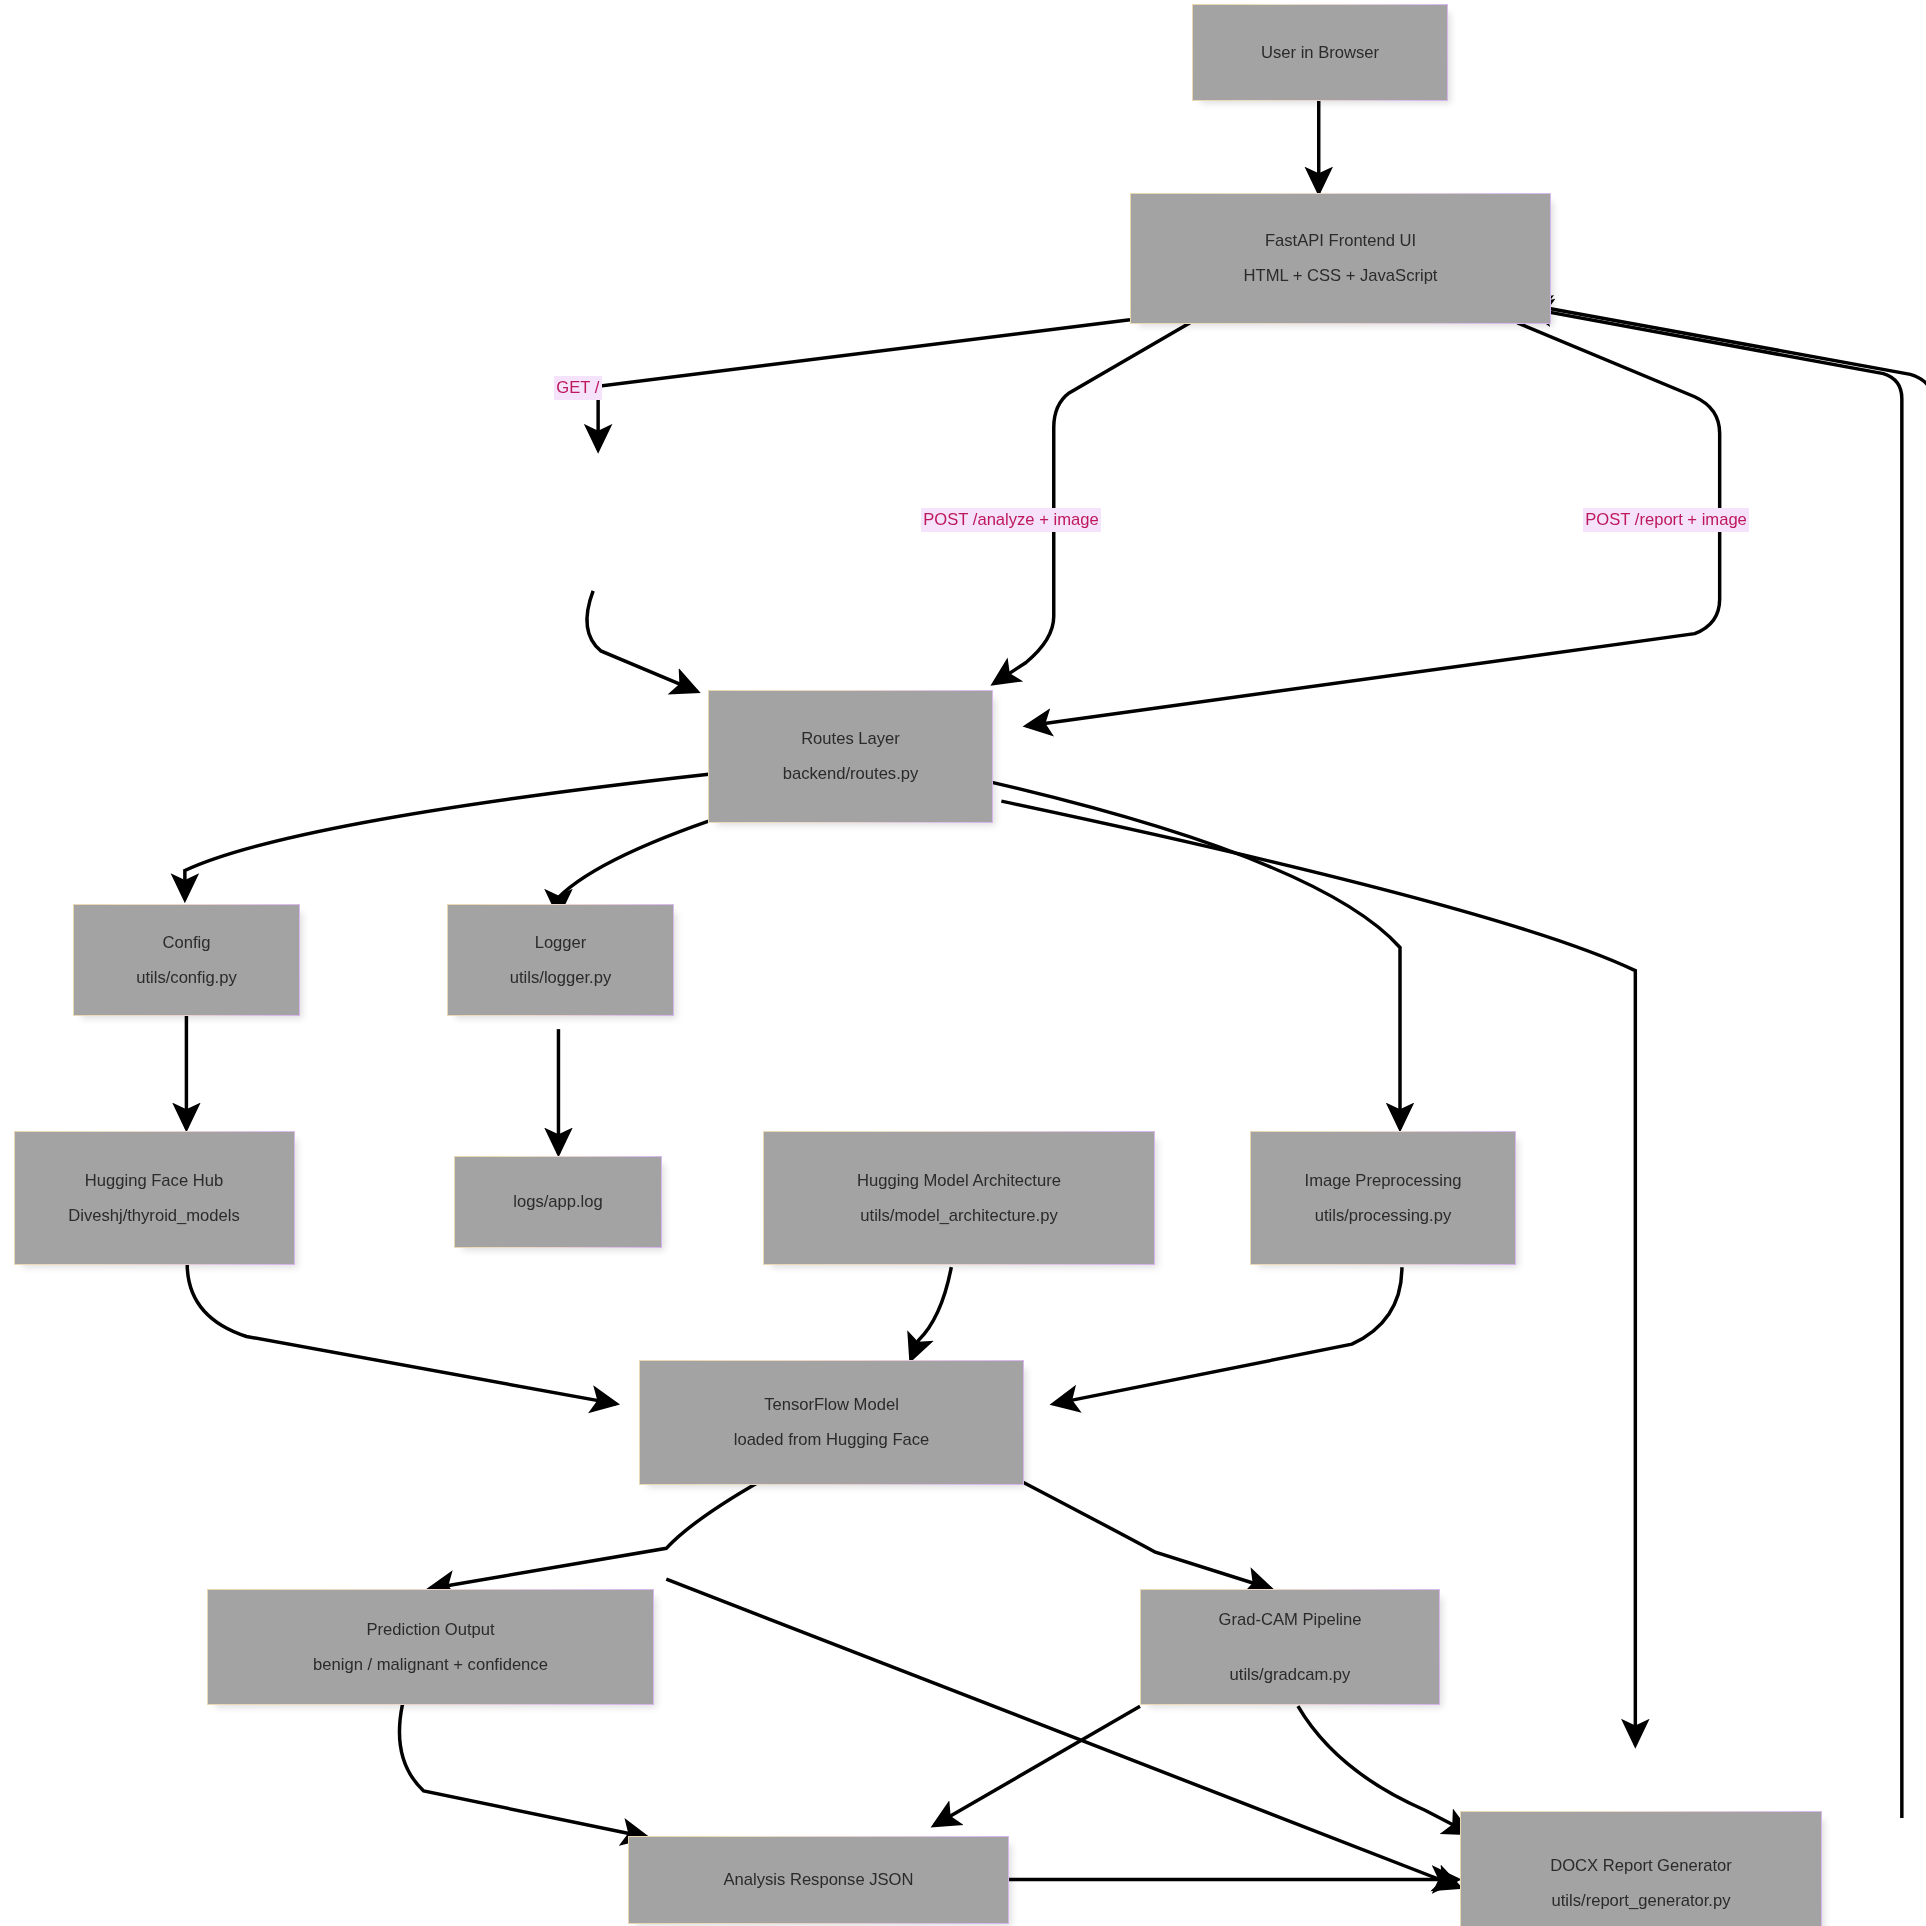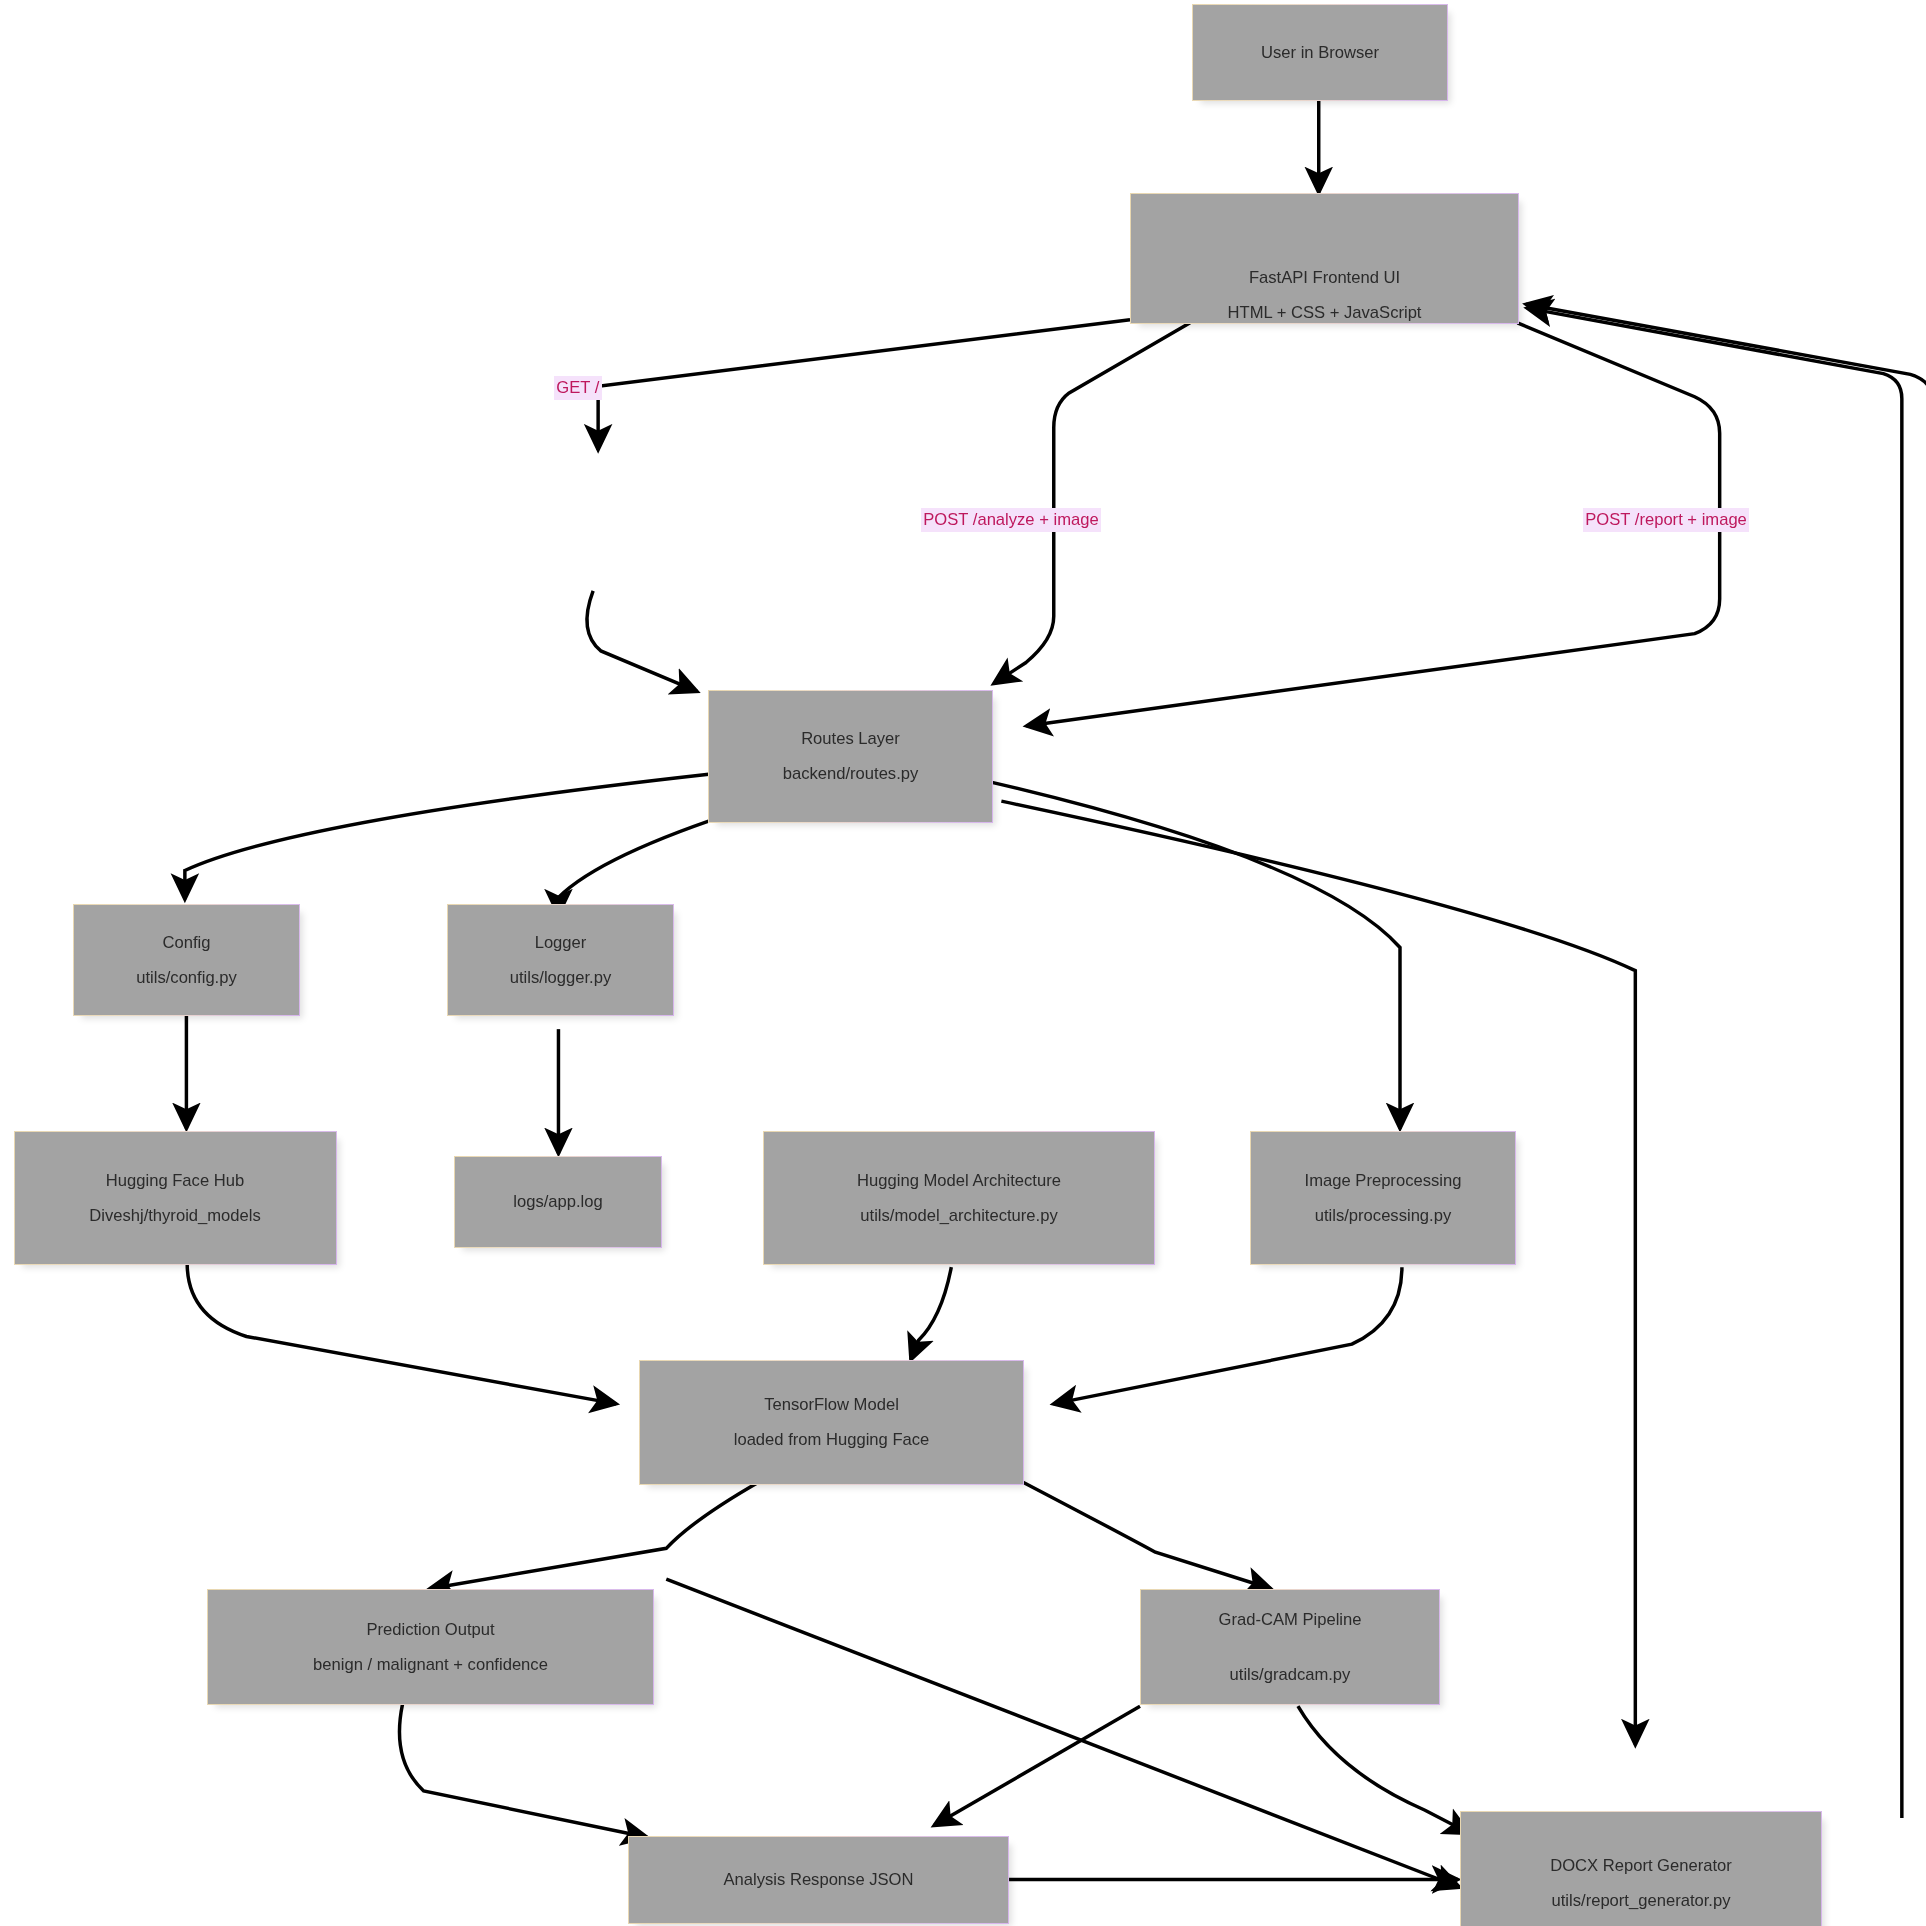--- a/index.html
+++ b/index.html
@@ -104,42 +104,42 @@
       <path d="M 4938 4720 Q 4938 1055 4938 1035 Q 4938 985 4890 970 L 3965 800"></path>
 
       <path d="M 5020 5290 L 5020 1045 Q 5020 990 4960 972 L 3962 790"></path>
     </g>
   </svg>
 
   <div class="node" style="left:1192px;top:3.9px;width:256px;height:97px;">
     <span class="ln">User in Browser</span>
   </div>
 
-  <div class="node" style="left:1130px;top:193px;width:389px;height:131px;justify-content:flex-end;">
+  <div class="node" style="left:1130px;top:193px;width:421px;height:131px;">
     <span class="ln">FastAPI Frontend UI</span>
     <span class="ln">HTML + CSS + JavaScript</span>
   </div>
 
 
   <div class="node" style="left:708px;top:690px;width:285px;height:133px;">
     <span class="ln">Routes Layer</span>
     <span class="ln">backend/routes.py</span>
   </div>
 
   <div class="node" style="left:73px;top:904px;width:227px;height:112px;">
     <span class="ln">Config</span>
     <span class="ln">utils/config.py</span>
   </div>
 
   <div class="node" style="left:447px;top:904px;width:227px;height:112px;">
     <span class="ln">Logger</span>
     <span class="ln">utils/logger.py</span>
   </div>
 
-  <div class="node" style="left:13.5px;top:1131px;width:323px;height:134px;">
+  <div class="node" style="left:13.5px;top:1131px;width:281px;height:134px;">
     <span class="ln">Hugging Face Hub</span>
     <span class="ln">Diveshj/thyroid_models</span>
   </div>
 
   <div class="node" style="left:454px;top:1156px;width:208px;height:92px;">
     <span class="ln">logs/app.log</span>
   </div>
 
   <div class="node" style="left:763px;top:1131px;width:392px;height:134px;">
     <span class="ln">Hugging Model Architecture</span>

